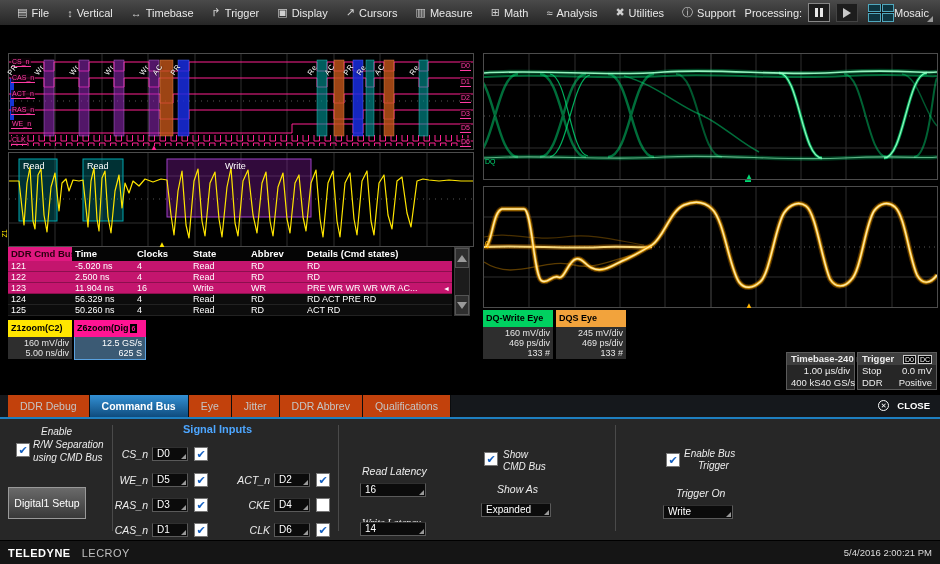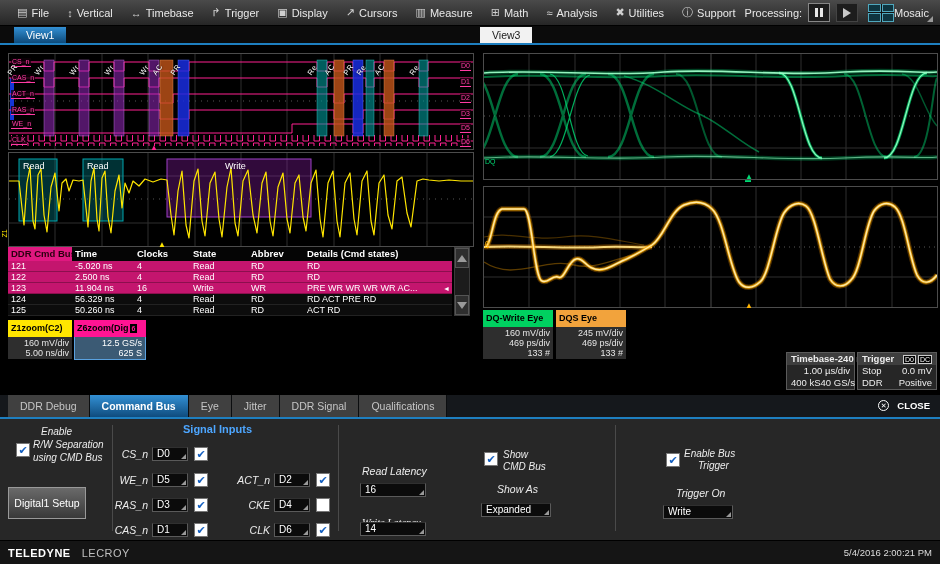--- a/index.html
+++ b/index.html
@@ -85,21 +85,21 @@
   #trigger-box { left:857px; width:80px; }
   .irow { display:flex; justify-content:space-between; padding:0 4px; height:12px; line-height:12px; white-space:nowrap; }
   .irow.hd { background:#3e3e3e; font-weight:bold; }
   .tbadge { border:1px solid #ccc; background:#000; color:#fff; font-size:7px; line-height:8px; padding:0 1px; margin-left:2px; font-weight:normal; }
 
   
   #dialog { position:absolute; left:0; top:395px; width:940px; height:145px; background:#272727; }
   #dlg-tabs { position:relative; height:24px; background:#15181c; display:flex; align-items:flex-end;
     padding-left:8px; border-bottom:2px solid #1e7fc0; }
   .dtab { height:22px; line-height:22px; padding:0 12px; color:#c5c5c5; font-size:10.5px;
-    background:#404040; border-right:1px solid #0b0d0f; white-space:nowrap; }
+    background:#c2410c; border-right:1px solid #0b0d0f; white-space:nowrap; }
   .dtab.active { background:linear-gradient(#3390d4,#0f4c7e); color:#fff; font-weight:bold; }
   #close-btn { position:absolute; right:10px; top:5px; display:flex; align-items:center; gap:8px; color:#fff; font-size:9.5px; font-weight:bold; }
   .circle-x { width:11px; height:11px; border:1px solid #fff; border-radius:50%; font-size:7px; line-height:10px; text-align:center; color:#fff; }
   #dlg-content { position:relative; height:119px; }
   .vdiv { position:absolute; top:6px; height:106px; width:1px; background:#4a4a4a; }
   .ilabel { position:absolute; font-style:italic; color:#ececec; font-size:10.5px; white-space:nowrap; }
   .cb { position:absolute; width:14px; height:14px; background:#fff; border:1px solid #777;
     color:#1560c0; font-size:11px; line-height:13px; text-align:center; font-weight:bold; }
   .cb.checked::after { content:"✔"; }
   .dd { position:absolute; height:14px; background:#0b0b0b; border:1px solid #5a5a5a; border-top-color:#303030;
@@ -196,24 +196,20 @@
             <div></div>
             <div></div>
             <div></div>
           </div>
         <span>Mosaic</span>
       </div>
 
     </div>
   </header>
 
-  <div id="viewtabs">
-    <div id="vtab1" class="vtab">View1</div>
-    <div id="vtab3" class="vtab">View3</div>
-  </div>
 
   <div id="main">
 
     <div id="digital-panel" class="panel">
       <svg width="464" height="95" viewBox="0 0 464 95">
         <defs>
           <pattern id="clkp" width="11" height="11" patternUnits="userSpaceOnUse">
             <path d="M0,10 H2.5 V1 H8 V10 H11" fill="none" stroke="#ff2090" stroke-width="1"></path>
           </pattern>
         </defs>
@@ -515,21 +511,21 @@
         </div>
     </div>
   </div>
 
   <div id="dialog">
     <div id="dlg-tabs">
       <div class="dtab">DDR Debug</div>
       <div class="dtab active">Command Bus</div>
       <div class="dtab">Eye</div>
       <div class="dtab">Jitter</div>
-      <div class="dtab">DDR Signal</div>
+      <div class="dtab">DDR Abbrev</div>
       <div class="dtab">Qualifications</div>
       <div id="close-btn">
         <span class="circle-x">✕</span>
         <span>CLOSE</span>
       </div>
     </div>
     <div id="dlg-content">
       <div class="cb checked" style="left:16px; top:24px;"></div>
       <div class="rw-lines">
         <div class="ln1">Enable</div>

